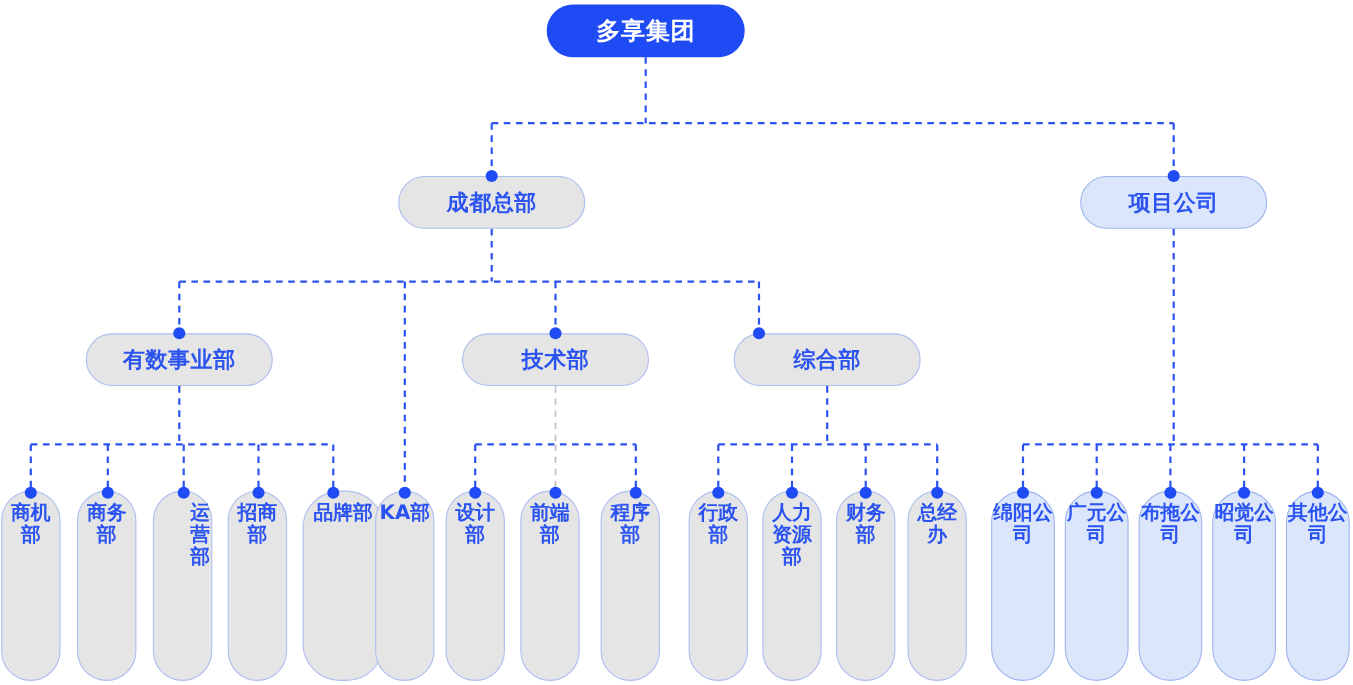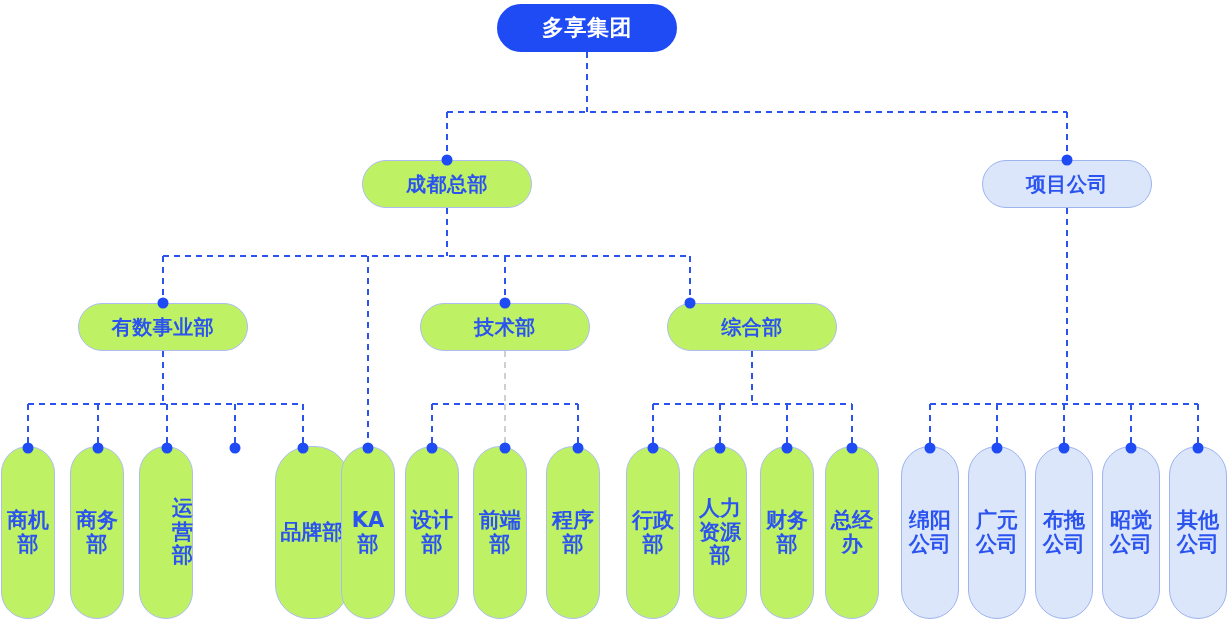--- a/index.html
+++ b/index.html
@@ -39,41 +39,41 @@
   
   .node.root {
     background: #1f4bf5;
     border: 2px solid #1f4bf5;
     color: #ffffff;
     border-radius: 26px;
     font-size: 22px;
   }
   
   .node.outline {
-    background: #bef264;
+    background: #e5e5e5;
     border: 1.6px solid #aebdf0;
     color: #2b53f0;
     border-radius: 28px;
     font-size: 20px;
   }
   
   .node.tinted {
     background: #dbe6fb;
     border: 1.6px solid #9db4ef;
     color: #2b53f0;
     border-radius: 28px;
     font-size: 20px;
   }
   
   .node.leaf {
     border-radius: 34px;
-    font-size: 21px;
+    font-size: 18px;
     line-height: 1.12;
     padding: 10px 0;
-    align-items: center;
+    align-items: flex-start;
   }
   .leaf-label {
     writing-mode: horizontal-tb;
     display: block;
     width: 100%;
     word-break: break-all;
     white-space: normal;
     font-weight: bold;
     letter-spacing: 0px;
   }
@@ -178,20 +178,23 @@
   <div class="node outline leaf" style="left:70px; top:446px; width:54px; height:173px;">
     <span class="leaf-label">商务部</span>
   </div>
   <div class="dot" style="left:98px; top:448px;"></div>
 
   <div class="node outline leaf" style="left:139px; top:446px; width:54px; height:173px;padding-left:32px;">
     <span class="leaf-label">运营部</span>
   </div>
   <div class="dot" style="left:167px; top:448px;"></div>
 
+  <div class="node outline leaf" style="left:207px; top:446px; width:54px; height:173px;">
+    <span class="leaf-label">招商部</span>
+  </div>
   <div class="dot" style="left:235px; top:448px;"></div>
 
   <div class="node outline leaf" style="left:275px; top:446px; width:74px; height:173px;">
     <span class="leaf-label">品牌部</span>
   </div>
   <div class="dot" style="left:303px; top:448px;"></div>
 
   <div class="node outline leaf" style="left:341px; top:446px; width:54px; height:173px;">
     <span class="leaf-label">KA部</span>
   </div>

